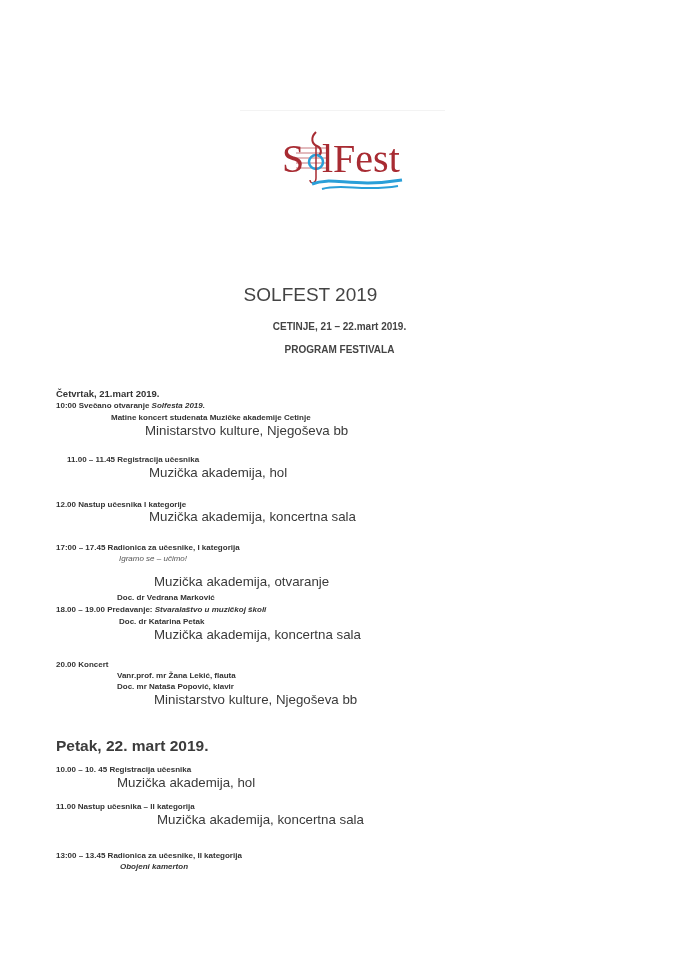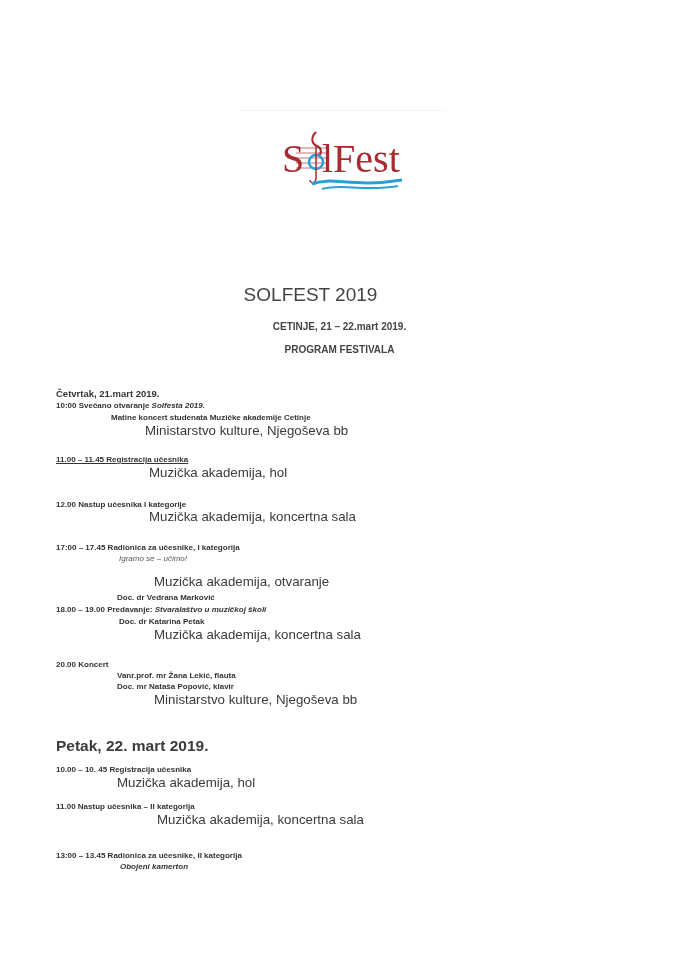--- a/index.html
+++ b/index.html
@@ -49,21 +49,21 @@
 <div class="abs sub" style="top:344px;">PROGRAM FESTIVALA</div>
 
 <div class="abs day" style="left:56px; top:388px;">Četvrtak, 21.mart 2019.</div>
 
 <div class="abs ev" style="left:56px; top:401px;">
   <span>10:00 Svečano otvaranje </span><span class="it">Solfesta 2019.</span>
 </div>
 <div class="abs ev" style="left:111px; top:413px;">Matine koncert studenata Muzičke akademije Cetinje</div>
 <div class="abs loc" style="left:145px; top:423px;">Ministarstvo kulture, Njegoševa bb</div>
 
-<div class="abs ev" style="left:56px; top:455px;text-decoration:underline;">11.00 – 11.45 Registracija učesnika</div>
+<div class="abs ev" style="left:67px; top:455px;">11.00 – 11.45 Registracija učesnika</div>
 <div class="abs loc" style="left:149px; top:465px;">Muzička akademija, hol</div>
 
 <div class="abs ev" style="left:56px; top:500px;text-align:center;">12.00 Nastup učesnika I kategorije</div>
 <div class="abs loc" style="left:149px; top:509px;">Muzička akademija, koncertna sala</div>
 
 <div class="abs ev" style="left:56px; top:543px;">17:00 – 17.45 Radionica za učesnike, I kategorija</div>
 <div class="abs ev itn" style="left:119px; top:554px;">Igramo se – učimo!</div>
 <div class="abs ev" style="left:117px; top:593px;">Doc. dr Vedrana Marković</div>
 <div class="abs loc" style="left:154px; top:574px;">Muzička akademija, otvaranje</div>
 

